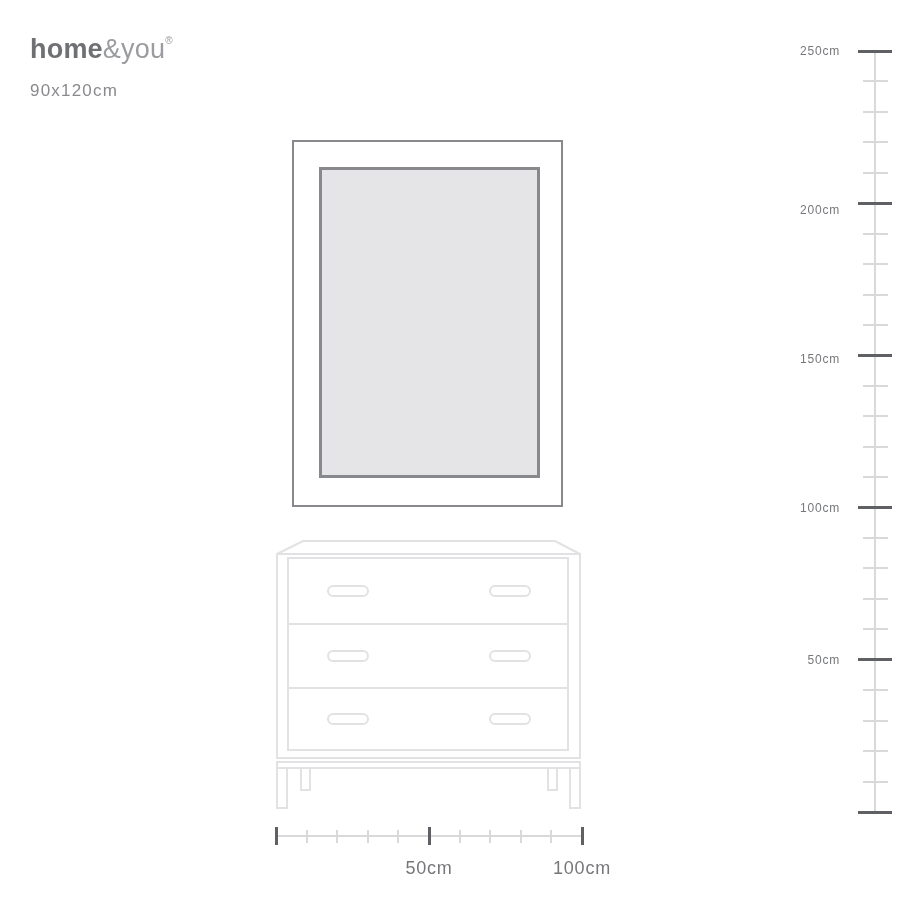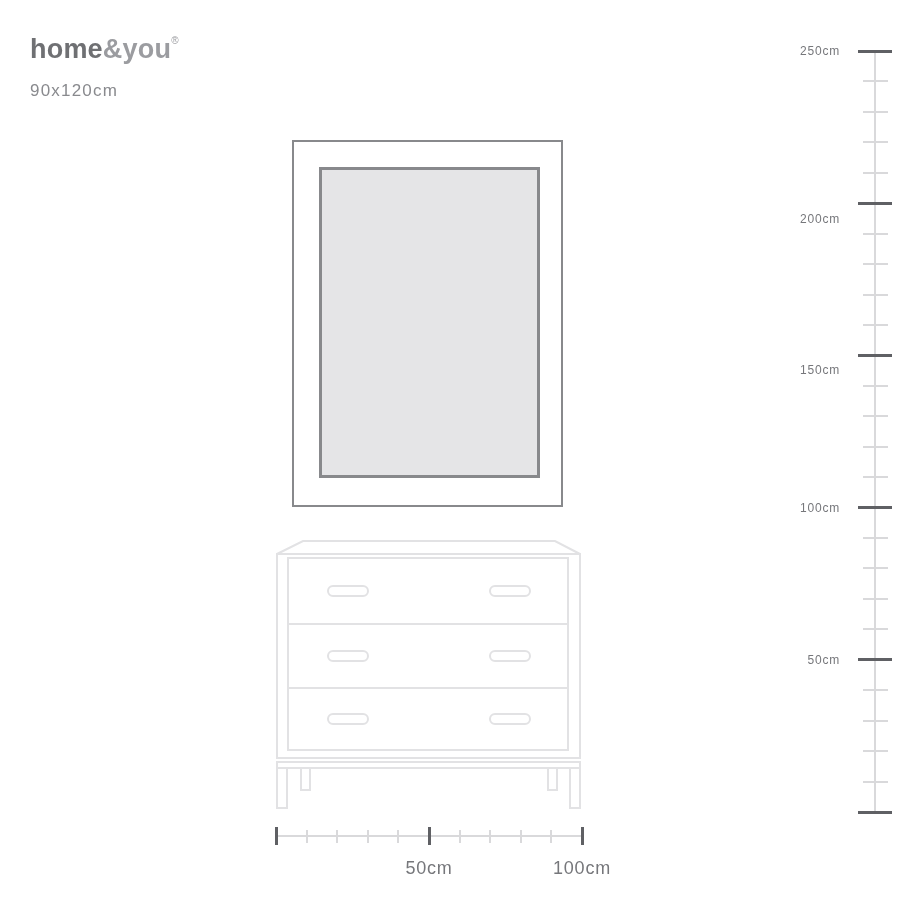--- a/index.html
+++ b/index.html
@@ -22,21 +22,21 @@
   }
   .brand-bold {
     font-size: 27px;
     font-weight: 700;
     color: var(--brand-bold, #6f7073);
     letter-spacing: 0.2px;
     margin-top: 32px;
   }
   .brand-light {
     font-size: 27px;
-    font-weight: 700;
+    font-weight: 400;
     color: var(--brand-light, #9b9ca0);
     letter-spacing: 0.2px;
   }
   .brand-reg {
     font-size: 10px;
     color: var(--brand-light, #9b9ca0);
     vertical-align: 14px;
   }
   .size-label {
     position: absolute;
@@ -160,22 +160,22 @@
       <div class="tick-minor" style="left: 862.5px; top: 293.52px; width: 25px; height: 2px;"></div>
       <div class="tick-minor" style="left: 862.5px; top: 263.08px; width: 25px; height: 2px;"></div>
       <div class="tick-minor" style="left: 862.5px; top: 232.64px; width: 25px; height: 2px;"></div>
       <div class="tick-major" style="left: 858px; top: 201.7px; width: 34px; height: 3px;"></div>
       <div class="tick-minor" style="left: 862.5px; top: 171.76px; width: 25px; height: 2px;"></div>
       <div class="tick-minor" style="left: 862.5px; top: 141.32px; width: 25px; height: 2px;"></div>
       <div class="tick-minor" style="left: 862.5px; top: 110.88px; width: 25px; height: 2px;"></div>
       <div class="tick-minor" style="left: 862.5px; top: 80.44px; width: 25px; height: 2px;"></div>
       <div class="tick-major" style="left: 858px; top: 49.5px; width: 34px; height: 3px;"></div>
       <div class="v-ruler-label" style="top: 39px;">250cm</div>
-      <div class="v-ruler-label" style="top: 207px; margin-left: 30px;">200cm</div>
-      <div class="v-ruler-label" style="top: 358px;">150cm</div>
+      <div class="v-ruler-label" style="top: 198px; margin-left: 30px;">200cm</div>
+      <div class="v-ruler-label" style="top: 347px;">150cm</div>
       <div class="v-ruler-label" style="top: 495.6px;">100cm</div>
       <div class="v-ruler-label" style="top: 647.8px;">50cm</div>
     </div>
   <div id="hruler">
       <div class="ruler-line" style="left: 276px; top: 835px; width: 306px; height: 2px;"></div>
       <div class="tick-major" style="left: 274.5px; top: 827px; width: 3px; height: 18px;"></div>
       <div class="tick-minor" style="left: 305.6px; top: 830px; width: 2px; height: 13px;"></div>
       <div class="tick-minor" style="left: 336.2px; top: 830px; width: 2px; height: 13px;"></div>
       <div class="tick-minor" style="left: 366.8px; top: 830px; width: 2px; height: 13px;"></div>
       <div class="tick-minor" style="left: 397.4px; top: 830px; width: 2px; height: 13px;"></div>

